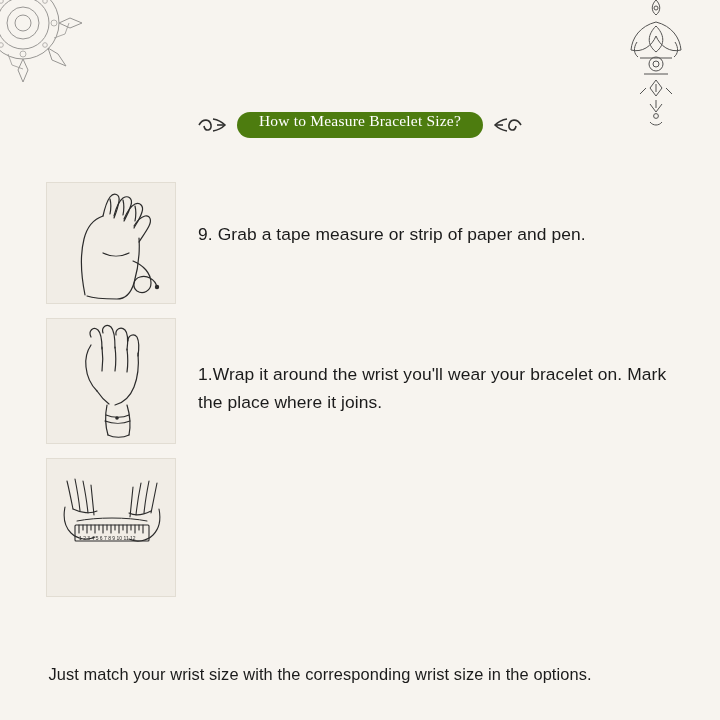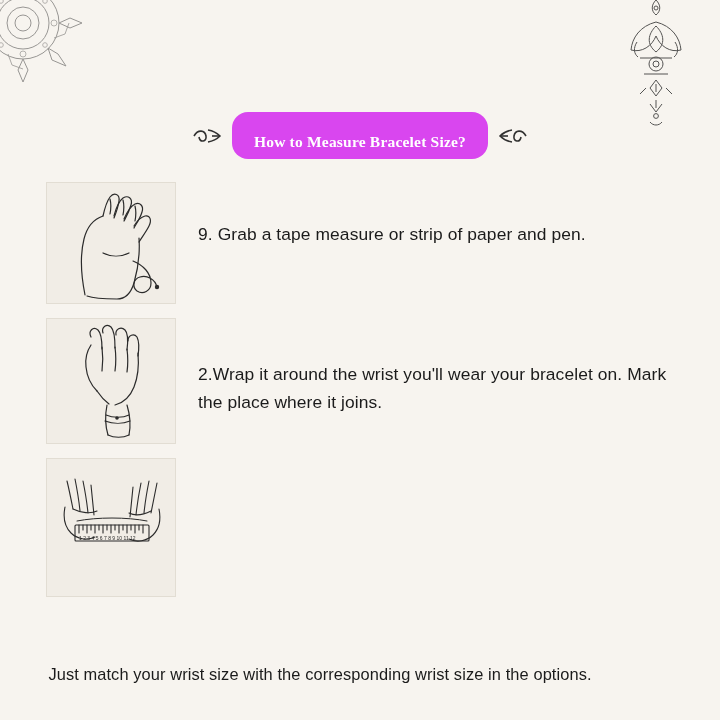--- a/index.html
+++ b/index.html
@@ -70,26 +70,26 @@
     gap: 10px;
   }
 
   .flourish {
     width: 30px;
     height: 22px;
     opacity: 0.9;
   }
 
   .pill {
-    background: #d946ef;
+    background: #4d7c0f;
     color: #ffffff;
     border-radius: 16px;
-    padding: 21px 22px 8px 22px;
+    padding: 0 22px 8px 22px;
     font-family: "Liberation Serif", serif;
-    font-weight: 700;
+    font-weight: 400;
     font-size: 15.5px;
     letter-spacing: 0.2px;
     white-space: nowrap;
   }
 
   .steps {
     position: absolute;
     top: 182px;
     left: 0;
     width: 720px;
@@ -271,21 +271,21 @@
             <path d="M80 30 C81 38 81 46 80 53"></path>
             <path d="M60 86 C58 96 58 106 61 116"></path>
             <path d="M80 86 C83 96 84 106 82 116"></path>
             <path d="M61 116 C67 119 76 119 82 116"></path>
             <path d="M59 96 C66 99 76 99 82 96"></path>
             <path d="M58 102 C66 105 76 105 83 102"></path>
             <circle cx="70" cy="99" r="1.8" fill="#2b2b2b" stroke="none"></circle>
           </g>
         </svg>
       </div>
-      <div class="step-text">2.Wrap it around the wrist you'll wear your bracelet on. Mark the place where it joins.</div>
+      <div class="step-text">1.Wrap it around the wrist you'll wear your bracelet on. Mark the place where it joins.</div>
     </div>
 
     <div class="step step-3">
       <div class="step-img">
         <svg viewBox="0 0 128 137" width="128" height="137">
           <g stroke="#2b2b2b" stroke-width="1.1" fill="none" stroke-linecap="round" stroke-linejoin="round">
 
             <path d="M20 22 C22 30 24 40 26 50"></path>
             <path d="M28 20 C30 30 32 42 33 52"></path>
             <path d="M36 22 C38 32 40 44 41 54"></path>

